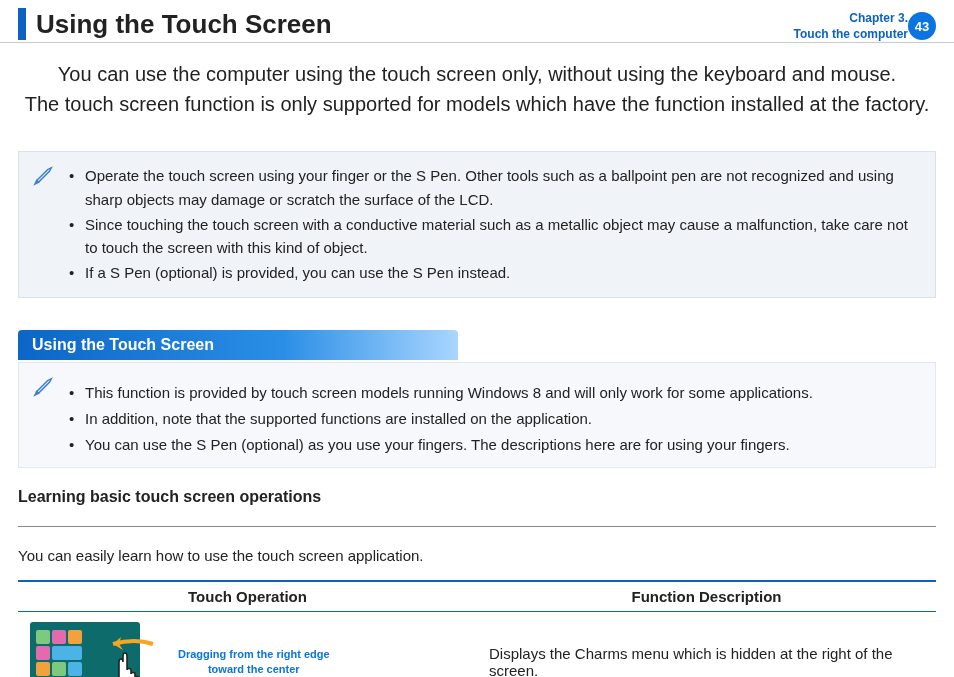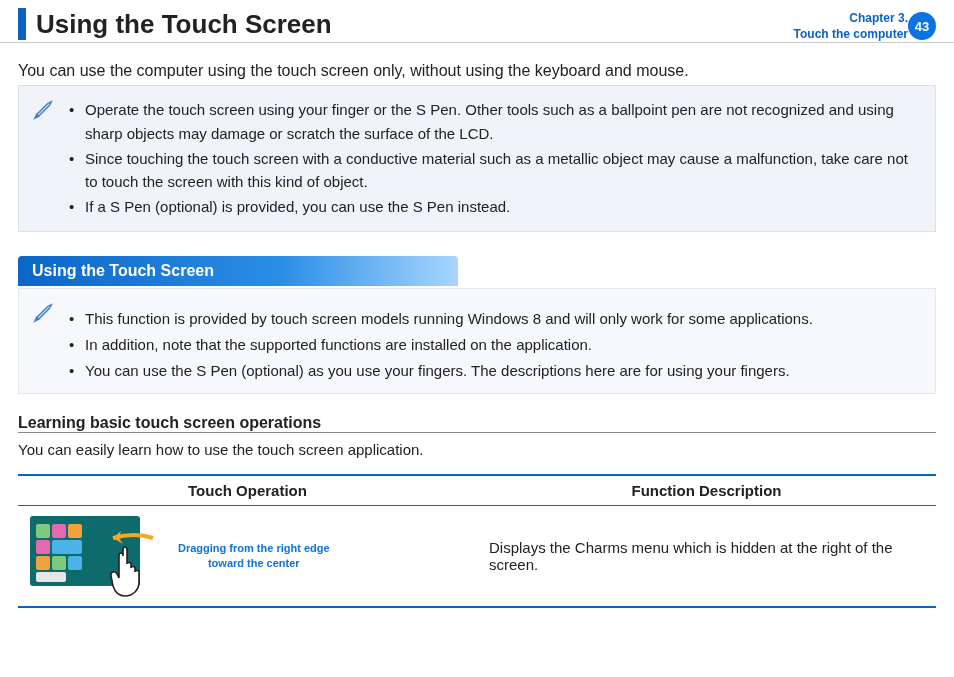--- a/index.html
+++ b/index.html
@@ -52,29 +52,29 @@
     border-radius: 50%;
     background: #0b74e0;
     color: #fff;
     display: flex;
     align-items: center;
     justify-content: center;
     font-size: 13px;
     font-weight: 700;
   }
   .content { padding: 16px 18px 0 18px; }
-  .intro { font-size: 16px; line-height: 1.5; margin-bottom: 2px; }
+  .intro { font-size: 20px; line-height: 1.5; margin-bottom: 32px; text-align: center; }
   .note-box {
     background: #f0f4f9;
     border: 1px solid #d8e1ec;
     padding: 10px 14px 10px 50px;
     position: relative;
     font-size: 15px;
     line-height: 1.55;
-    margin-bottom: 24px;
+    margin-bottom: 32px;
   }
   .note-icon {
     position: absolute;
     left: 14px;
     top: 12px;
     color: #3f7fc7;
   }
   .note-box ul, .note-box2 ul { list-style: none; }
   .note-box li, .note-box2 li {
     position: relative;
@@ -104,22 +104,22 @@
     position: relative;
     font-size: 15px;
     line-height: 1.6;
     margin-top: 2px;
     margin-bottom: 20px;
   }
   .sub-heading {
     font-size: 16px;
     font-weight: 700;
     border-bottom: 1px solid #888;
-    padding-bottom: 0;
-    margin-bottom: 8px;
+    padding-bottom: 20px;
+    margin-bottom: 20px;
   }
   .sub-intro { font-size: 15px; margin-bottom: 16px; }
   .op-table {
     width: 100%;
     border-collapse: collapse;
     font-size: 15px;
   }
   .op-table th {
     border-top: 2px solid #0b62c4;
     border-bottom: 1px solid #0b62c4;
@@ -183,20 +183,21 @@
       <div>Touch the computer</div>
     </div>
     <div class="page-badge">43</div>
   </div>
 </div>
 
 <div class="content">
 
   <div class="intro">
     <div>You can use the computer using the touch screen only, without using the keyboard and mouse.</div>
+    <div>The touch screen function is only supported for models which have the function installed at the factory.</div>
   </div>
 
   <div class="note-box">
     <span class="note-icon">
       <svg width="22" height="22" viewBox="0 0 24 24" fill="none" stroke="#3f7fc7" stroke-width="1.5">
         <path d="M4 18 L16 6 L20 4 L18 8 L6 20 Z" fill="#cfe4fb"></path>
         <path d="M4 18 L6 20 L2 22 Z" fill="#3f7fc7"></path>
       </svg>
     </span>
     <ul>

